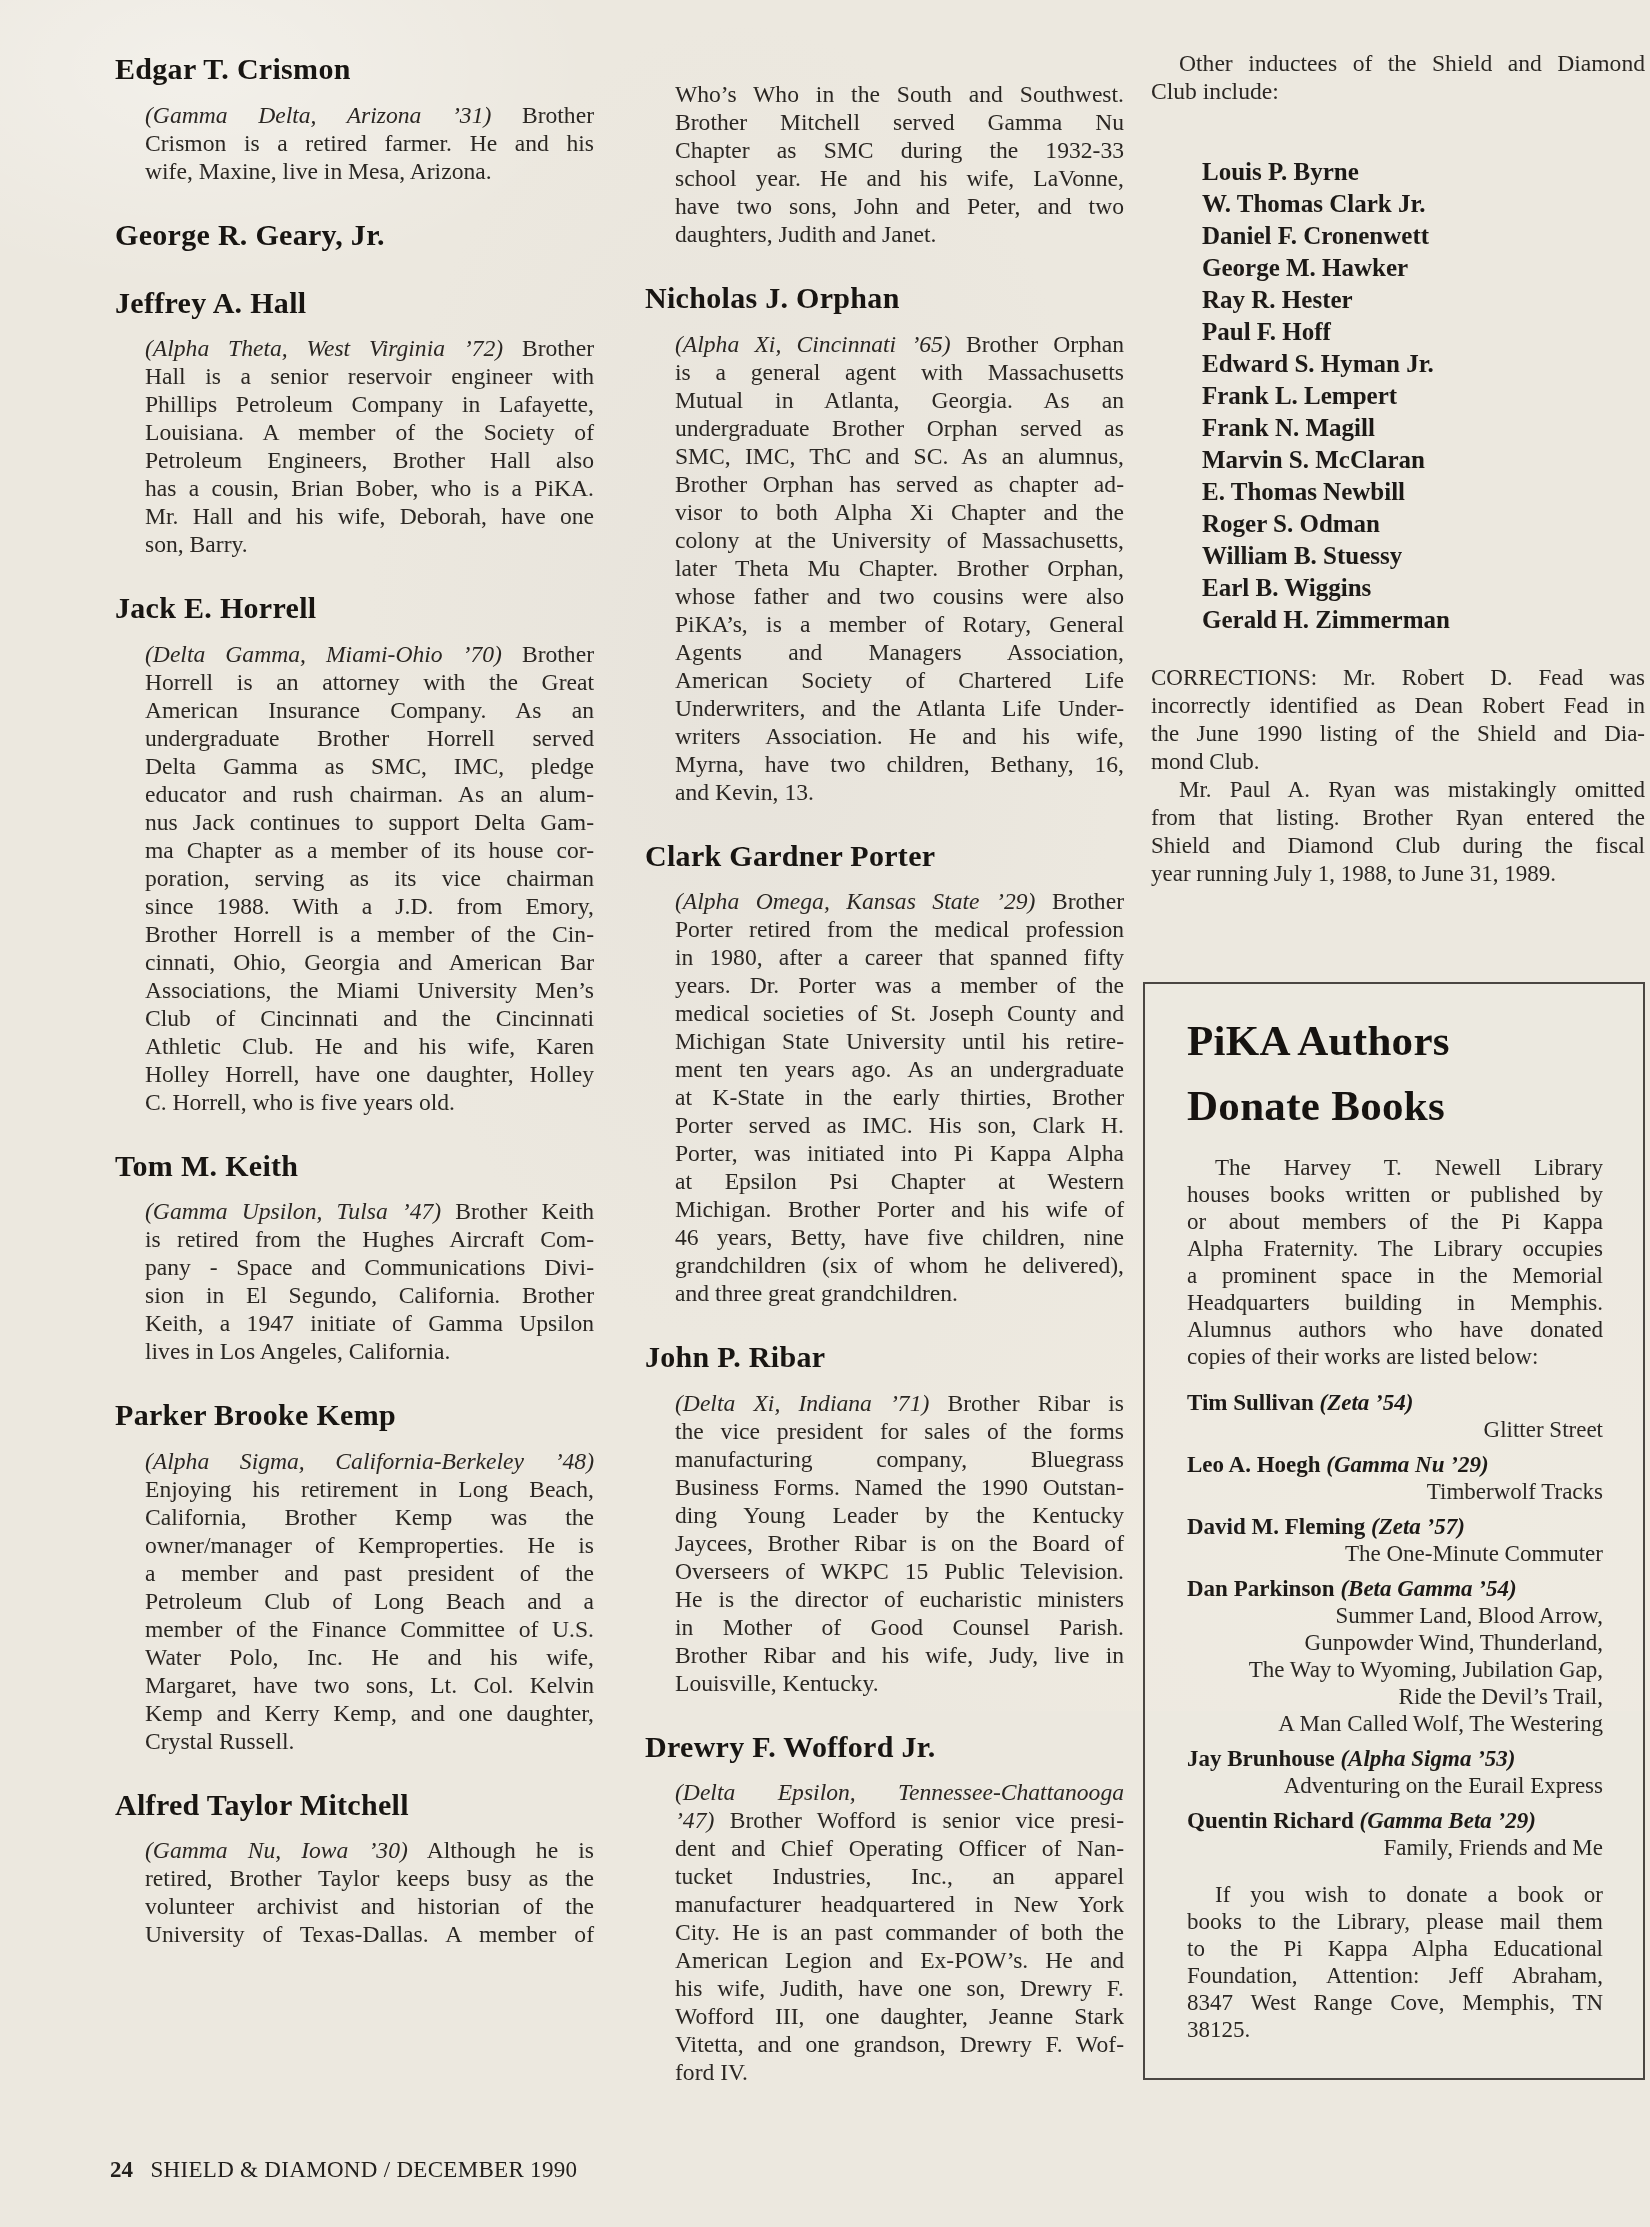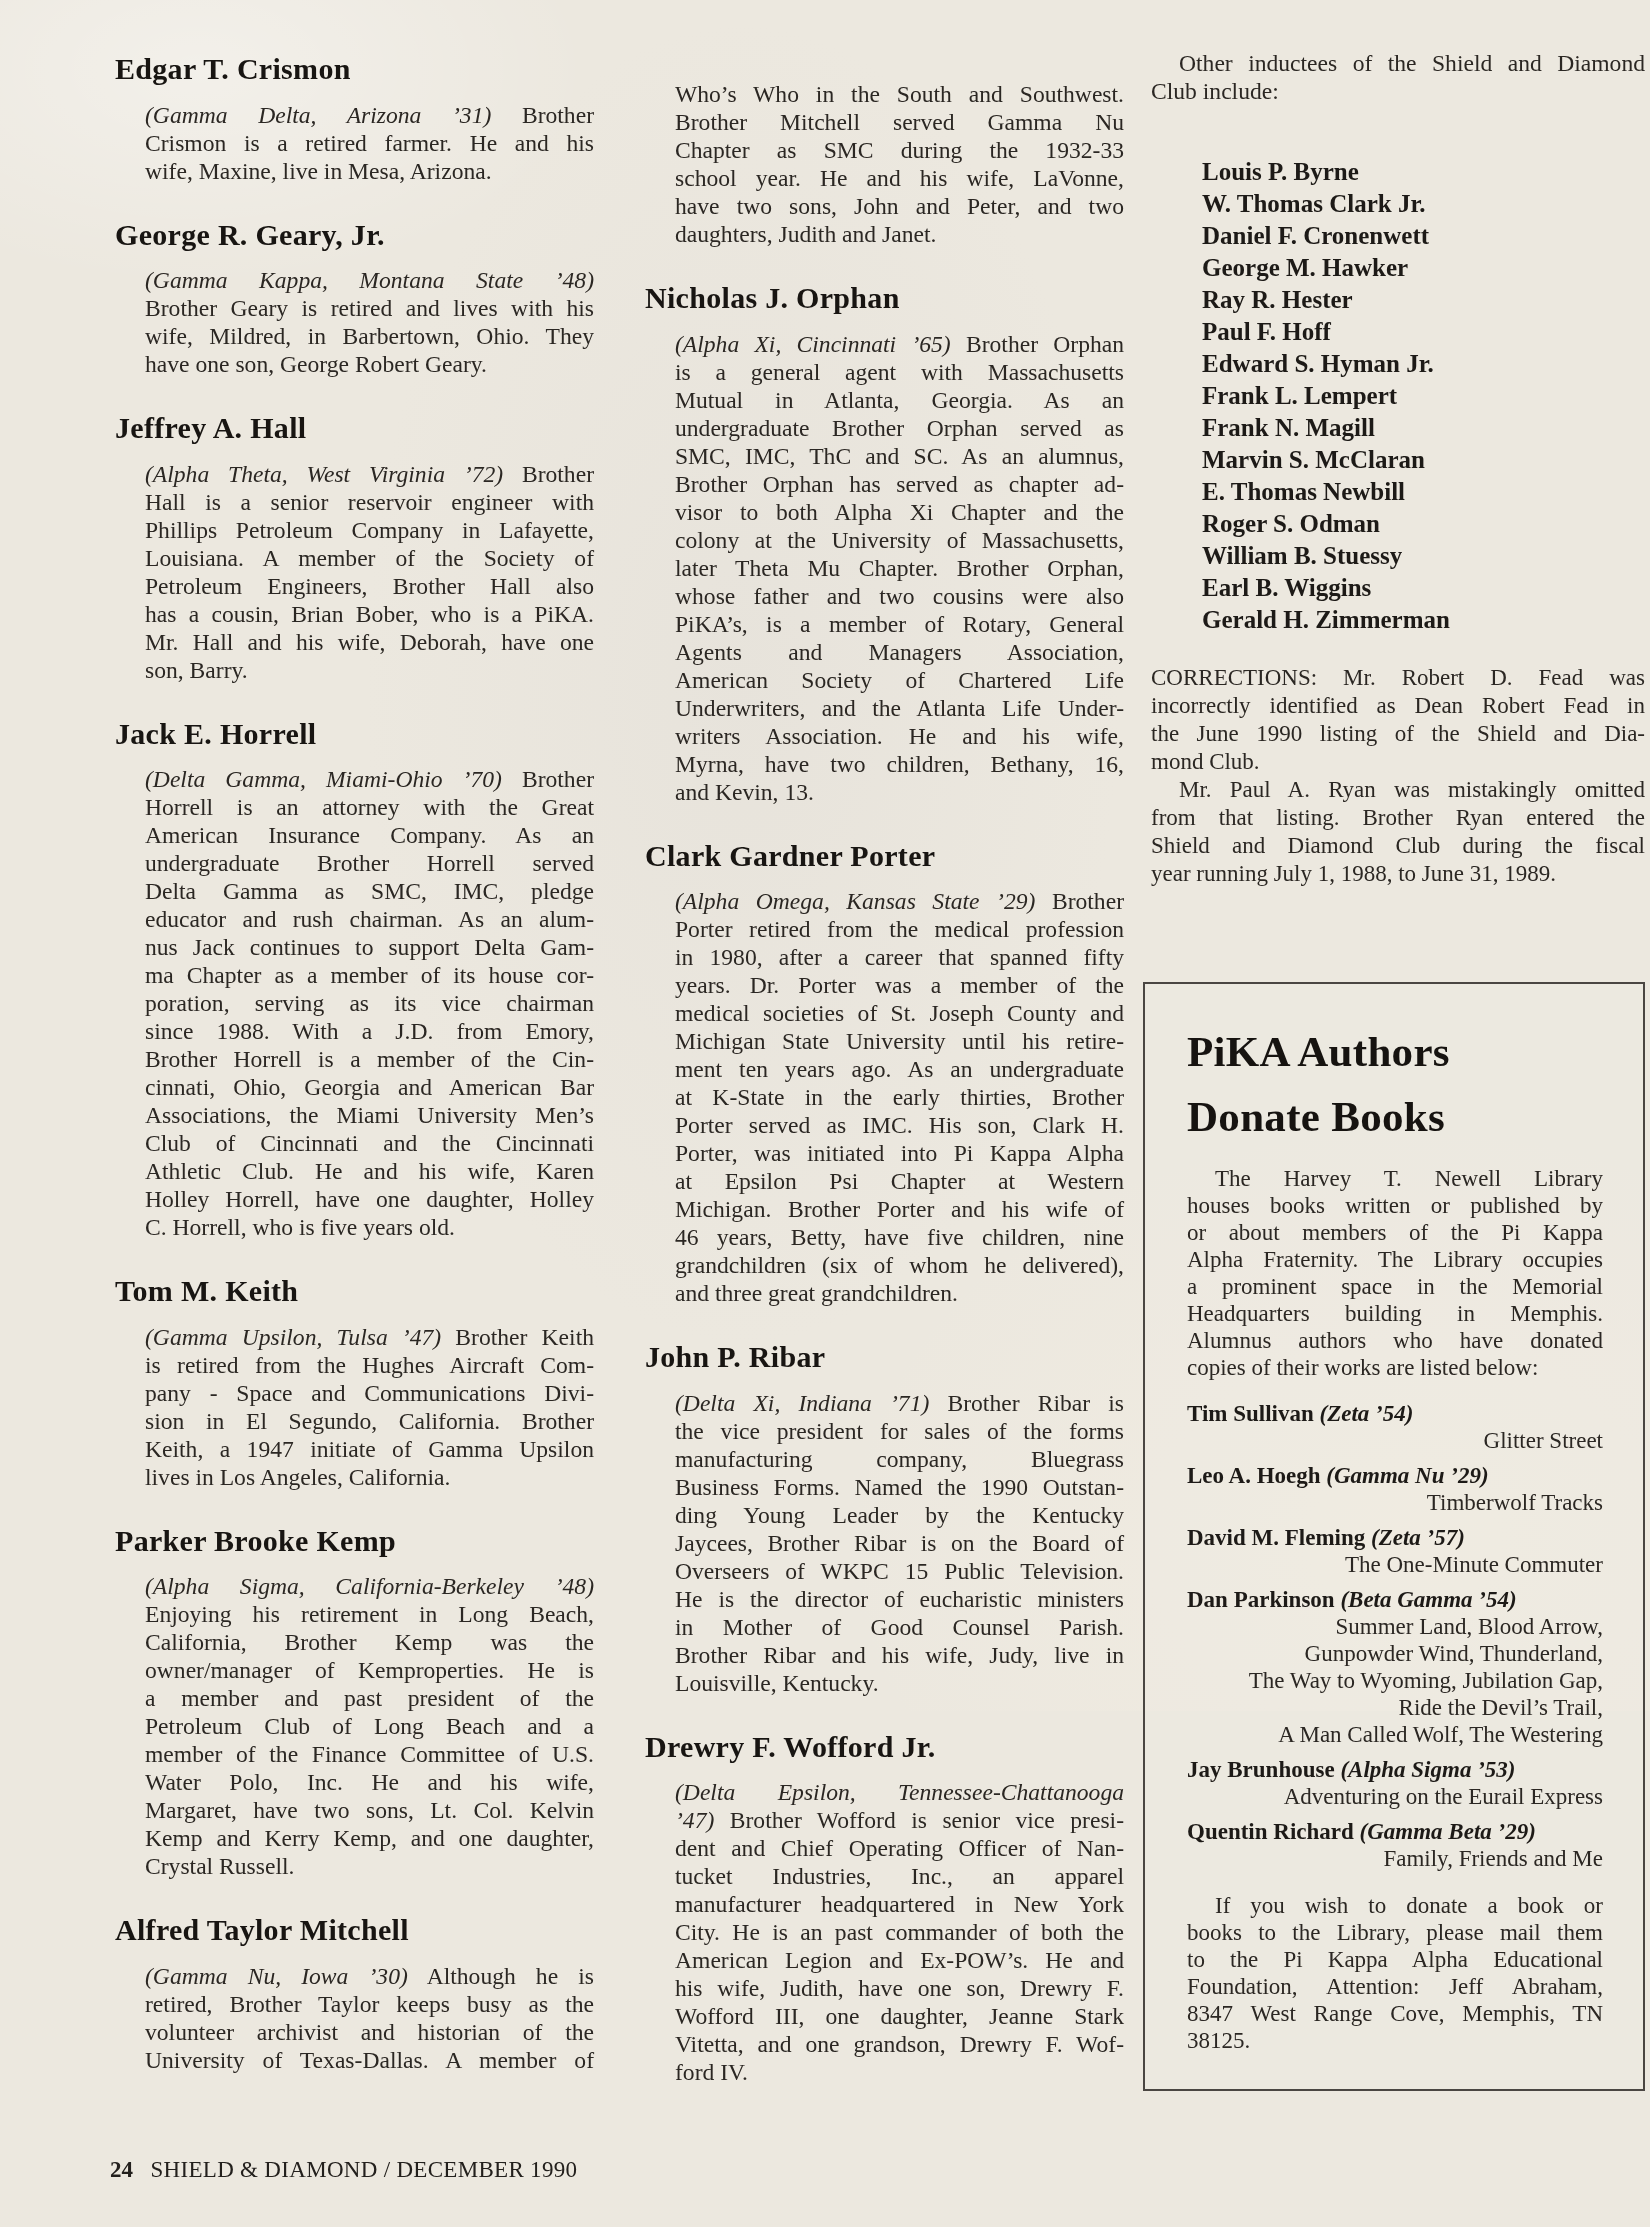--- a/index.html
+++ b/index.html
@@ -38,21 +38,21 @@
 
   
   .intro{font-size:23.6px;line-height:28px;}
   .inductees{margin:51px 0 0 51px;font-size:25px;line-height:32px;font-weight:bold;color:#1d1a17;}
   .corrections{margin-top:28px;font-size:23px;line-height:28px;}
 
   
   #authors-box{
     position:absolute;left:1143px;top:982px;width:502px;
     border:2px solid #4a4642;box-sizing:border-box;
-    padding:35px 40px 35px 42px;
+    padding:24px 40px 35px 42px;
     background:rgba(238,234,226,0.35);
   }
   .box-title{font-size:43px;line-height:65px;font-weight:bold;color:#161310;letter-spacing:0.3px;}
   .box-intro{margin-top:16px;font-size:23px;line-height:27px;}
   .authors{margin-top:19px;font-size:23px;line-height:27px;}
   .author{margin-bottom:8px;}
   .author-name{font-weight:bold;color:#1d1a17;}
   .book-title{}
   .donate{margin-top:20px;font-size:23px;line-height:27px;}
 
@@ -67,26 +67,20 @@
 <div class="page">
 
   <div id="col1" class="col">
       <div class="entry-heading">Edgar T. Crismon</div>
       <div class="para">
         <div class="ln j"><i>(Gamma Delta, Arizona ’31)</i> Brother</div>
         <div class="ln j">Crismon is a retired farmer. He and his</div>
         <div class="ln">wife, Maxine, live in Mesa, Arizona.</div>
       </div>
       <div class="entry-heading">George R. Geary, Jr.</div>
-      <div class="para">
-        <div class="ln j"><i>(Gamma Kappa, Montana State ’48)</i></div>
-        <div class="ln j">Brother Geary is retired and lives with his</div>
-        <div class="ln j">wife, Mildred, in Barbertown, Ohio. They</div>
-        <div class="ln">have one son, George Robert Geary.</div>
-      </div>
       <div class="entry-heading">Jeffrey A. Hall</div>
       <div class="para">
         <div class="ln j"><i>(Alpha Theta, West Virginia ’72)</i> Brother</div>
         <div class="ln j">Hall is a senior reservoir engineer with</div>
         <div class="ln j">Phillips Petroleum Company in Lafayette,</div>
         <div class="ln j">Louisiana. A member of the Society of</div>
         <div class="ln j">Petroleum Engineers, Brother Hall also</div>
         <div class="ln j">has a cousin, Brian Bober, who is a PiKA.</div>
         <div class="ln j">Mr. Hall and his wife, Deborah, have one</div>
         <div class="ln">son, Barry.</div>

